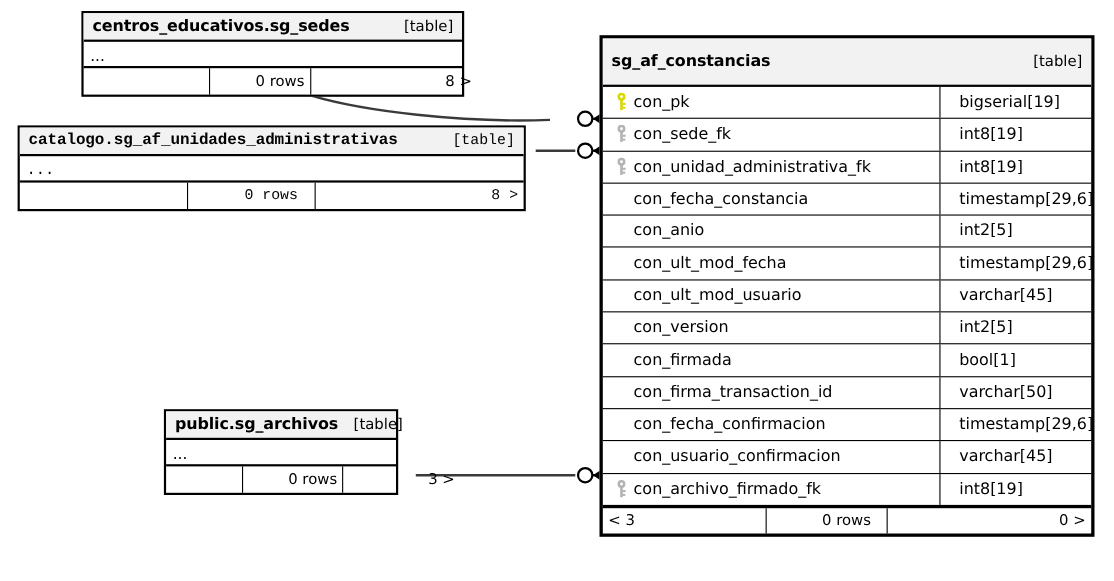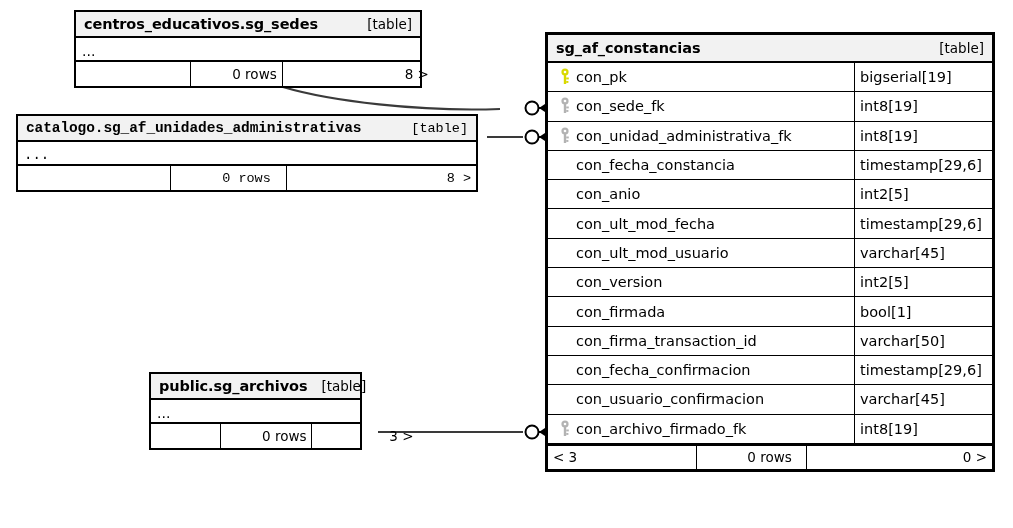--- a/index.html
+++ b/index.html
@@ -44,21 +44,21 @@
   .node-header {
     display: flex;
     align-items: center;
     justify-content: space-between;
     background: #f2f2f2;
     border-bottom: 2px solid #000000;
     padding: 0 8px;
     height: 26px;
     box-sizing: border-box;
   }
-  .node.thick .node-header { height: 28px; }
+  .node.thick .node-header { height: 44px; }
 
   .node-title {
     font-weight: bold;
     font-size: 14.5px;
     white-space: nowrap;
     letter-spacing: -0.1px;
   }
   .node-tag {
     font-size: 13.5px;
     font-weight: normal;
@@ -122,20 +122,21 @@
   }
   .col-type {
     flex: 1 1 auto;
     box-sizing: border-box;
     height: 100%;
     display: flex;
     align-items: center;
     padding-left: 5px;
     font-size: 14.5px;
     white-space: nowrap;
+    margin-left: 12px;
   }
   .keyslot {
     width: 22px;
     min-width: 22px;
     display: flex;
     align-items: center;
     justify-content: center;
   }
   .keyslot svg { display: block; }
 

